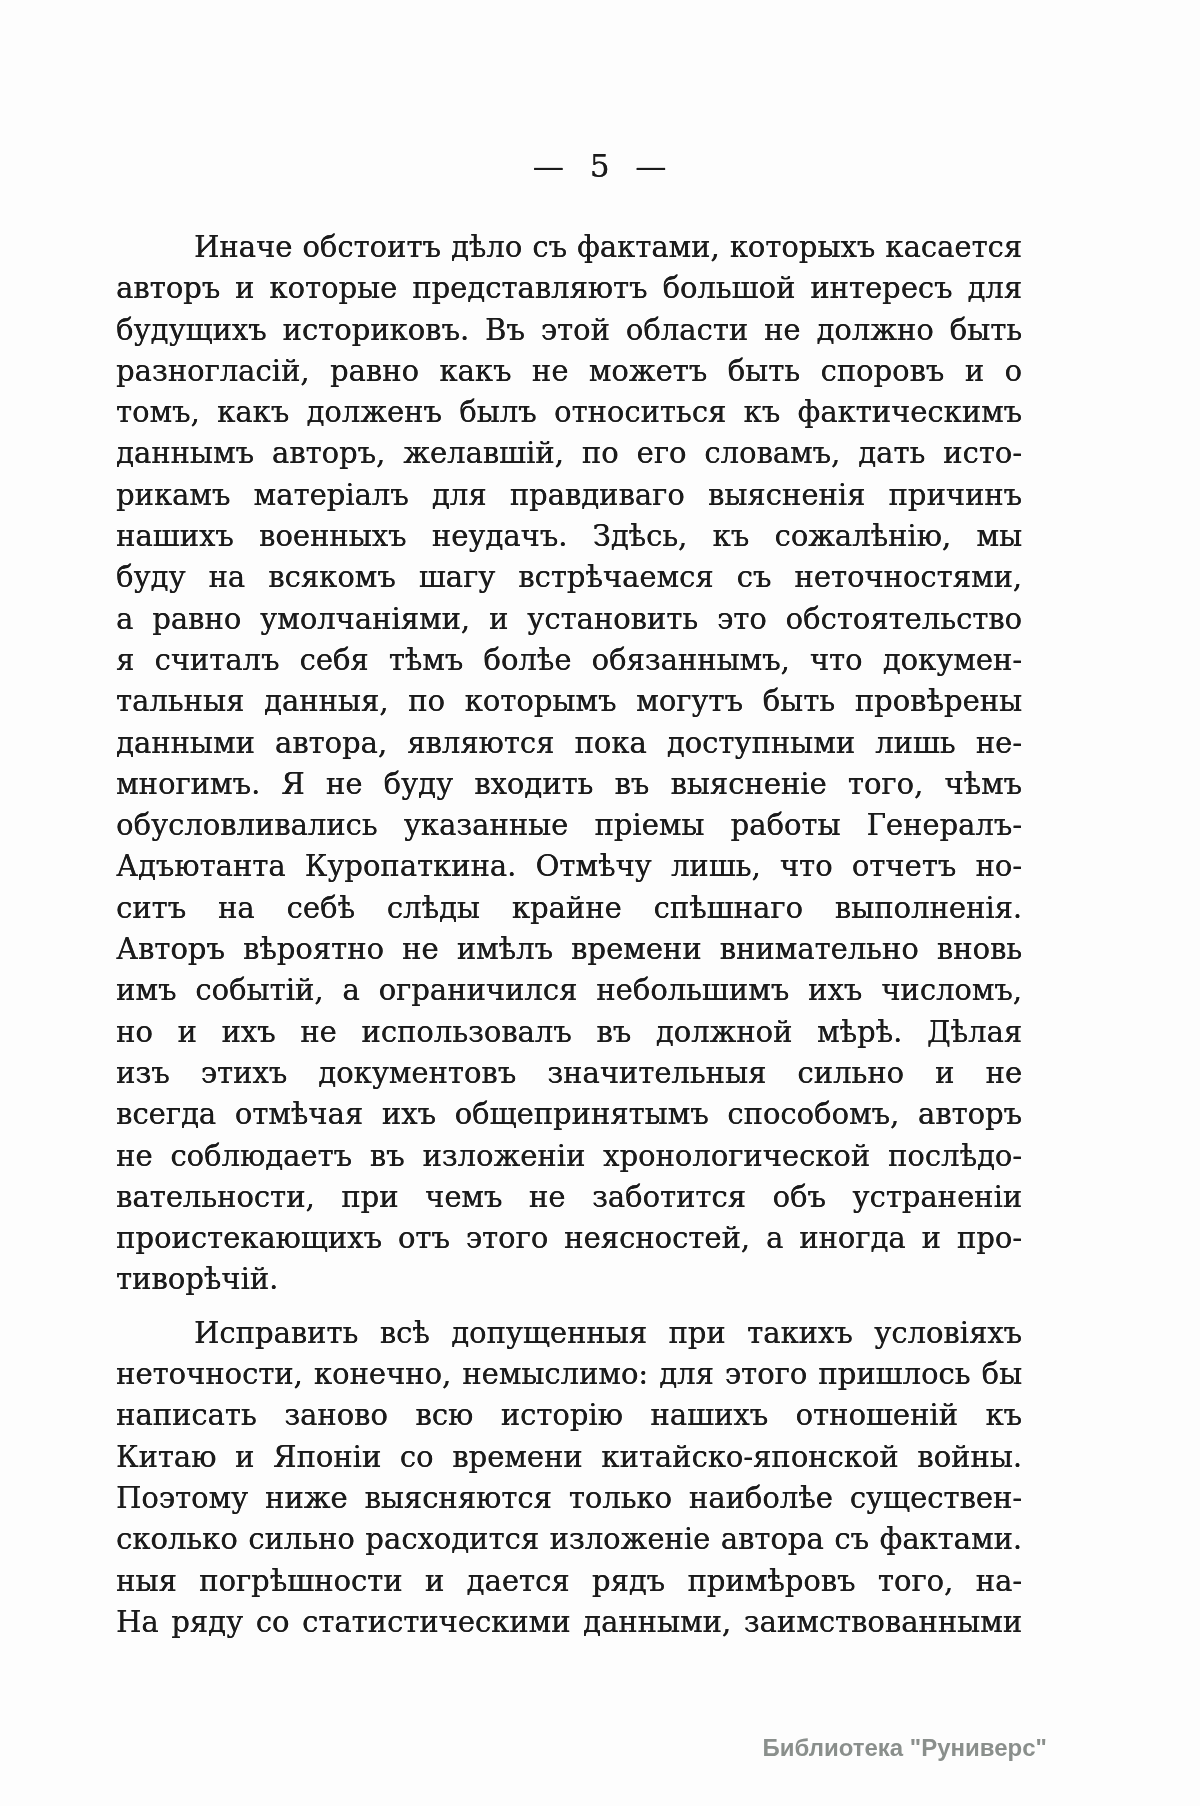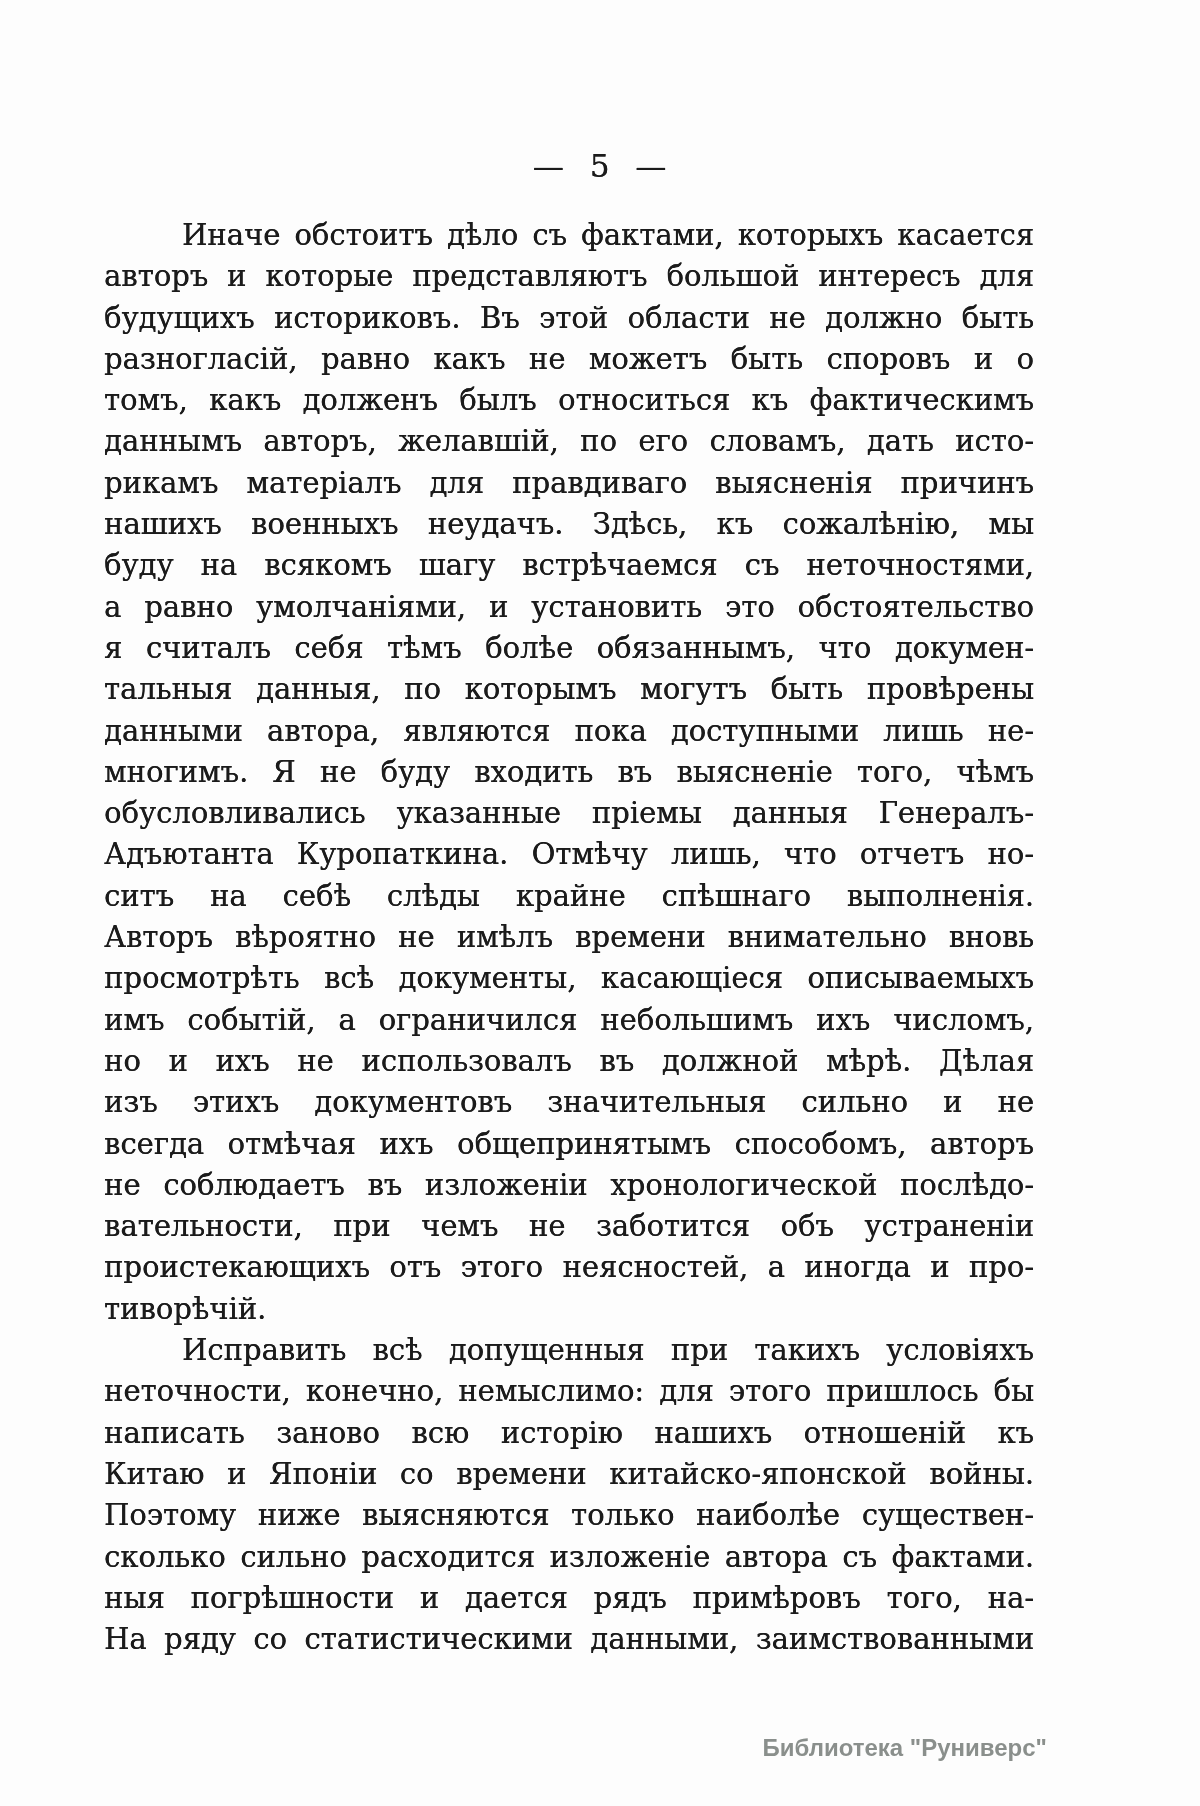--- a/index.html
+++ b/index.html
@@ -27,21 +27,21 @@
     letter-spacing: 1px;
     color: #1b1b1b;
     text-shadow: 0.3px 0 0 currentColor;
   }
   .text-block {
     position: absolute;
     top: 215px;
     left: 104px;
     width: 930px;
   }
-  .paragraph { margin: 0; }
+  .paragraph { margin: 12px; }
   .line {
     font-size: 29px;
     line-height: 41.3px;
     height: 41.3px;
     white-space: nowrap-off;
     text-align: justify;
     text-align-last: justify;
     text-shadow: 0.3px 0 0 currentColor;
   }
   .line.indent { text-indent: 78px; }
@@ -71,25 +71,24 @@
         <div class="line">томъ, какъ долженъ былъ относиться къ фактическимъ</div>
         <div class="line">даннымъ авторъ, желавшій, по его словамъ, дать исто-</div>
         <div class="line">рикамъ матеріалъ для правдиваго выясненія причинъ</div>
         <div class="line">нашихъ военныхъ неудачъ. Здѣсь, къ сожалѣнію, мы</div>
         <div class="line">буду на всякомъ шагу встрѣчаемся съ неточностями,</div>
         <div class="line">а равно умолчаніями, и установить это обстоятельство</div>
         <div class="line">я считалъ себя тѣмъ болѣе обязаннымъ, что докумен-</div>
         <div class="line">тальныя данныя, по которымъ могутъ быть провѣрены</div>
         <div class="line">данными автора, являются пока доступными лишь не-</div>
         <div class="line">многимъ. Я не буду входить въ выясненіе того, чѣмъ</div>
-        <div class="line">обусловливались указанные пріемы данныя Генералъ-</div>
+        <div class="line">обусловливались указанные пріемы работы Генералъ-</div>
         <div class="line">Адъютанта Куропаткина. Отмѣчу лишь, что отчетъ но-</div>
         <div class="line">ситъ на себѣ слѣды крайне спѣшнаго выполненія.</div>
         <div class="line">Авторъ вѣроятно не имѣлъ времени внимательно вновь</div>
-        <div class="line">просмотрѣть всѣ документы, касающіеся описываемыхъ</div>
         <div class="line">имъ событій, а ограничился небольшимъ ихъ числомъ,</div>
         <div class="line">но и ихъ не использовалъ въ должной мѣрѣ. Дѣлая</div>
         <div class="line">изъ этихъ документовъ значительныя сильно и не</div>
         <div class="line">всегда отмѣчая ихъ общепринятымъ способомъ, авторъ</div>
         <div class="line">не соблюдаетъ въ изложеніи хронологической послѣдо-</div>
         <div class="line">вательности, при чемъ не заботится объ устраненіи</div>
         <div class="line">проистекающихъ отъ этого неясностей, а иногда и про-</div>
         <div class="line end">тиворѣчій.</div>
       </div>
       <div class="paragraph">

